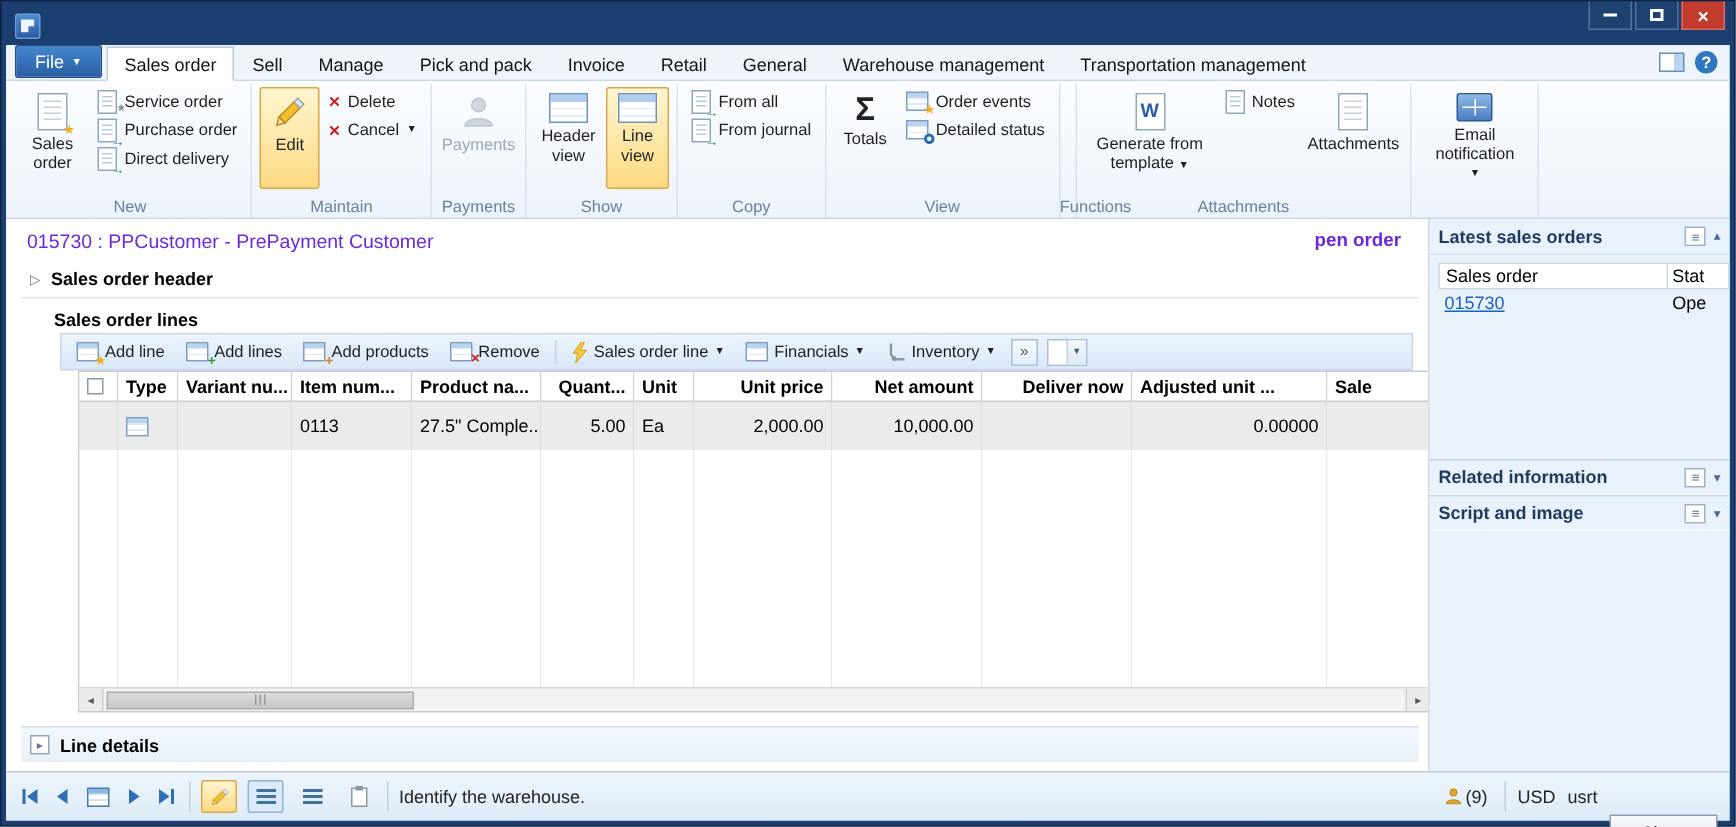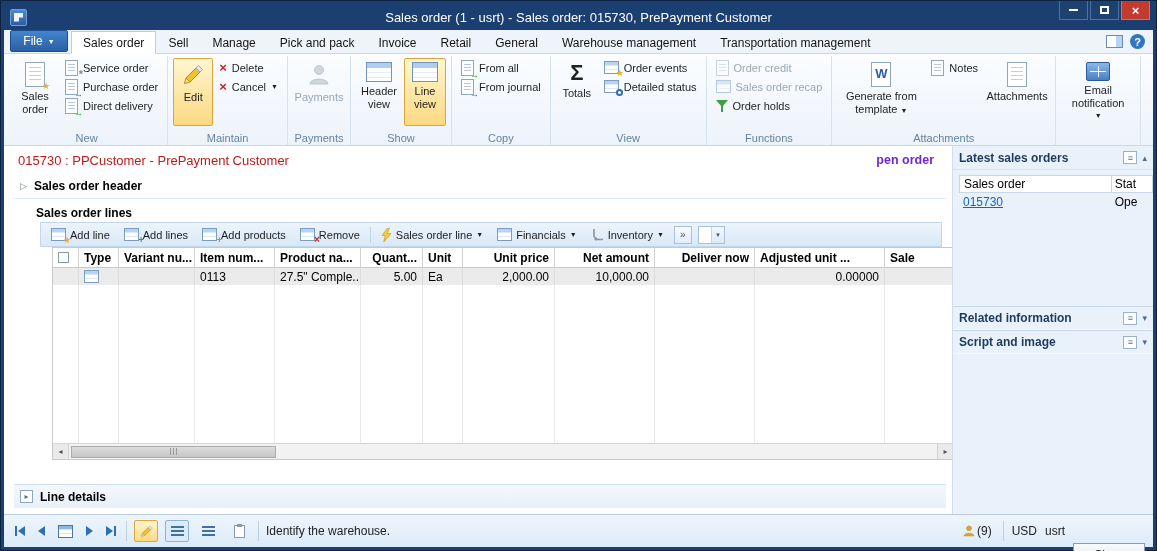--- a/index.html
+++ b/index.html
@@ -54,37 +54,37 @@
 .mailic{width:24px;height:19px;border:1px solid #2d5a94;border-radius:2px;background:linear-gradient(#8cb8e8,#4a7fc0);position:relative;}
 .mailic::before{content:"";position:absolute;inset:3px;background-image:linear-gradient(#fff,#fff),linear-gradient(#fff,#fff);background-size:100% 1px,1px 100%;background-position:0 5px,50% 0;background-repeat:no-repeat;}
 .funnel{width:0;height:0;border-left:6px solid transparent;border-right:6px solid transparent;border-top:7px solid #3f9e3f;position:relative;margin-bottom:4px;}
 .funnel::after{content:"";position:absolute;left:-1px;top:-1px;width:2px;height:6px;background:#3f9e3f;}
 .sigma{font-size:22px;font-weight:bold;color:#222;line-height:1;}
 .xred{color:#cc2222;font-weight:bold;font-size:13px;line-height:1;}
 
 .main{flex:1;display:flex;min-height:0;background:#fff;overflow:hidden;}
 .content{flex:1;display:flex;flex-direction:column;background:#fff;padding:0 6px 4px 10px;min-width:0;}
 .recrow{height:28px;display:flex;align-items:center;justify-content:space-between;padding:0 4px;flex:0 0 auto;}
-.rectitle{color:#b91c1c;font-size:13px;}
+.rectitle{color:#6d28d9;font-size:13px;}
 .recstatus{font-weight:bold;font-size:12.5px;color:#6d28d9;padding-right:8px;}
 .secbar{height:25px;display:flex;align-items:center;gap:7px;border-bottom:1px solid #dce8f4;font-weight:bold;font-size:12px;padding:0 6px;flex:0 0 auto;}
 .exp{color:#6e7f90;font-size:9px;}
 .linestitle{height:23px;display:flex;align-items:center;font-weight:bold;font-size:12px;padding:4px 0 0 22px;flex:0 0 auto;}
 
 .ltoolbar{margin-left:26px;width:902px;height:25px;display:flex;align-items:center;gap:2px;padding:0 4px;background:linear-gradient(#ecf4fc,#d9e8f7);border:1px solid #c3d7ec;flex:0 0 auto;}
 .tbtn{display:flex;align-items:center;gap:4px;font-size:11px;padding:2px 6px;color:#1e1e1e;}
 .tsep{width:1px;height:16px;background:#c3d4e6;margin:0 2px;}
 .ovf{width:18px;height:18px;border:1px solid #a9c0d8;background:linear-gradient(#f7fbff,#e2edf8);font-size:10px;display:flex;align-items:center;justify-content:center;color:#456;margin-left:2px;}
 .combo{width:27px;height:18px;border:1px solid #a9c0d8;background:#fff;display:flex;align-items:center;justify-content:flex-end;margin-left:4px;}
 .combo .cbtn{width:13px;height:16px;background:linear-gradient(#f2f7fc,#dfeaf5);border-left:1px solid #c3d4e6;display:flex;align-items:center;justify-content:center;font-size:6px;color:#456;}
 
 .gridwrap{margin-left:38px;width:902px;border:1px solid #c9c9c9;flex:0 0 auto;}
 .grid{display:grid;grid-template-columns:26px 40px 76px 80px 86px 62px 40px 92px 100px 100px 130px 1fr;font-size:12px;}
 .gh{height:20px;display:flex;align-items:center;padding:0 5px;font-weight:bold;border-right:1px solid #d2d2d2;border-bottom:1px solid #c9c9c9;background:#fff;white-space:nowrap;overflow:hidden;}
-.gc{height:17px;display:flex;align-items:center;padding:0 5px;border-right:1px solid #dcdcdc;background:#ebebeb;white-space:nowrap;overflow:hidden;}
+.gc{height:32px;display:flex;align-items:center;padding:0 5px;border-right:1px solid #dcdcdc;background:#ebebeb;white-space:nowrap;overflow:hidden;}
 .gf{height:158px;border-right:1px solid #e9e9e9;background:#fff;}
 .num{justify-content:flex-end;}
 .cbx{width:11px;height:11px;border:1px solid #8a99a8;background:#fff;}
 .hsb{height:16px;display:flex;align-items:center;background:#f2f2f2;border-top:1px solid #d5d5d5;}
 .sarr{width:16px;height:100%;background:#eaeaea;display:flex;align-items:center;justify-content:center;font-size:8px;color:#555;}
 .sarr.l{border-right:1px solid #d0d0d0;}
 .sarr.r{border-left:1px solid #d0d0d0;}
 .thumb{width:205px;height:12px;margin-left:2px;background:linear-gradient(#dcdcdc,#c6c6c6);border:1px solid #ababab;display:flex;align-items:center;justify-content:center;gap:2px;}
 .thumb i{width:1px;height:7px;background:#9a9a9a;}
 .track{flex:1;}
@@ -124,21 +124,20 @@
 .sb-right{margin-left:auto;display:flex;align-items:center;gap:8px;}
 .closebtn{width:72px;height:24px;border:1px solid #8d9cb3;background:linear-gradient(#f9fafb,#dce3ec);font-size:12px;display:flex;align-items:center;justify-content:center;margin-top:47px;}
 .msg{color:#222;}
 </style>
 </head>
 <body>
 
 <div class="window">
   <div class="titlebar">
     <span class="appicon"></span>
-    <span class="title">Sales order (1 - usrt) - Sales order: 015730, PrePayment Customer</span>
     <span class="wctrls">
       <span class="wbtn">
           <span class="minbar"></span>
         </span>
       <span class="wbtn">
           <span class="maxbox"></span>
         </span>
       <span class="wbtn close">×</span>
     </span>
   </div>
@@ -299,42 +298,20 @@
                   <span class="magb"></span>
                 </span>
               <span>Detailed status</span>
             </button>
           </div>
         </div>
         <div class="rglabel">View</div>
       </div>
 
       <div class="rgroup">
-        <div class="ritems">
-          <div class="rcol">
-            <button class="rsmall dis">
-              <span class="icw">
-                  <span class="dic"></span>
-                </span>
-              <span>Order credit</span>
-            </button>
-            <button class="rsmall dis">
-              <span class="icw">
-                  <span class="tic"></span>
-                </span>
-              <span>Sales order recap</span>
-            </button>
-            <button class="rsmall">
-              <span class="icw">
-                  <span class="funnel"></span>
-                </span>
-              <span>Order holds</span>
-            </button>
-          </div>
-        </div>
         <div class="rglabel">Functions</div>
       </div>
 
       <div class="rgroup">
         <div class="ritems">
           <button class="rbig w88">
             <span class="icw">
                 <span class="dicb">
                   <span class="wordw">W</span>
                 </span>

